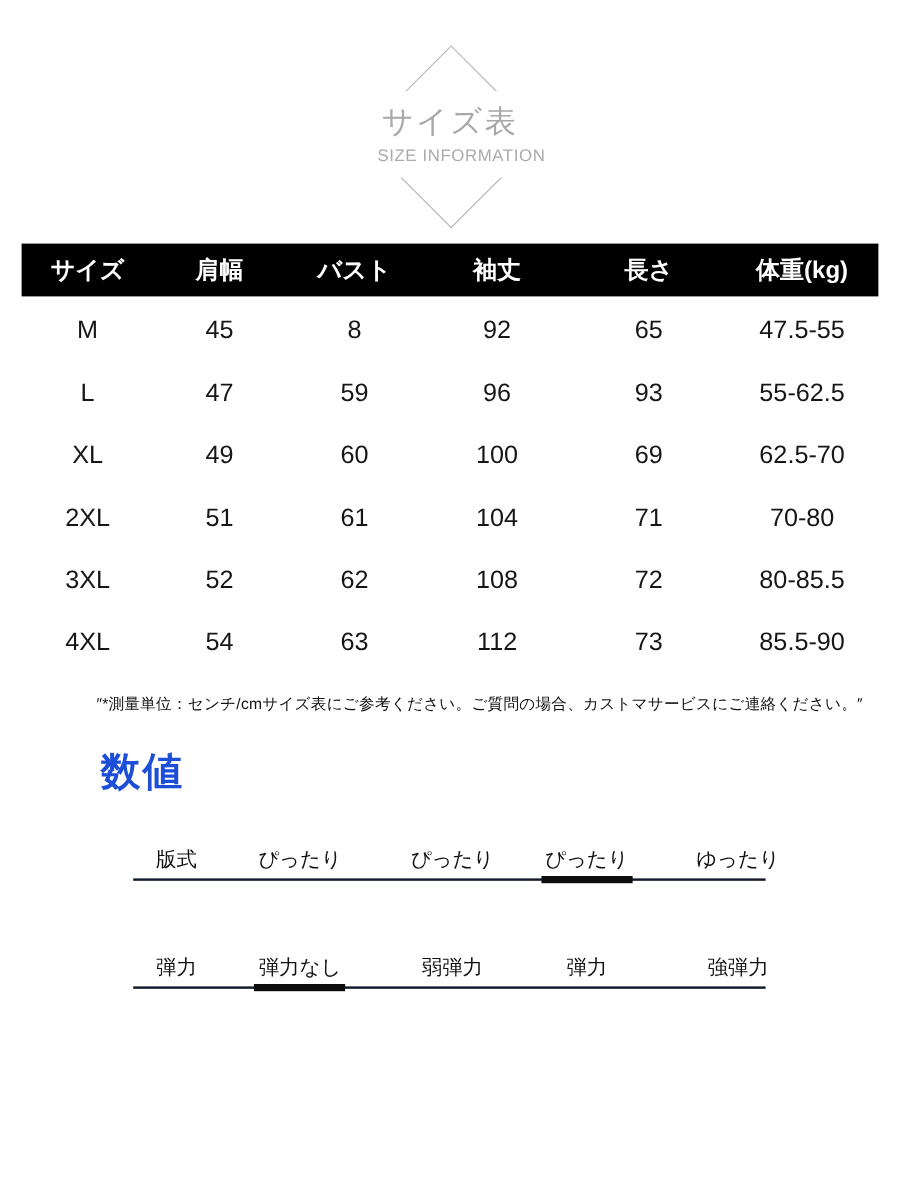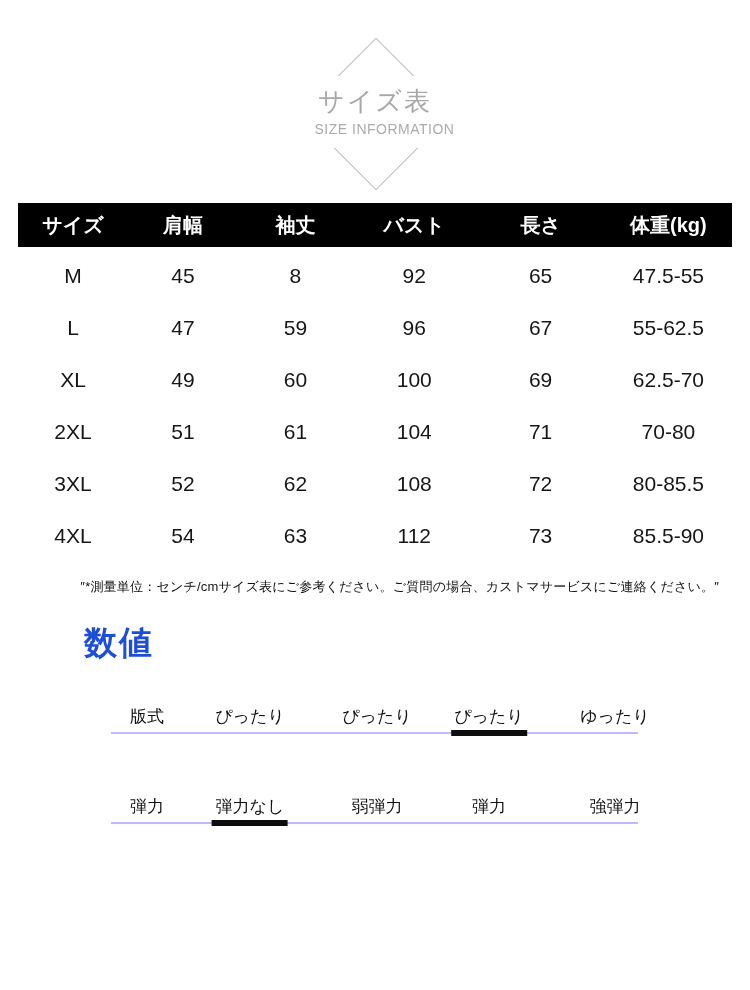--- a/index.html
+++ b/index.html
@@ -36,21 +36,21 @@
     position:absolute;left:0;top:578px;width:719px;text-align:right;
     font-size:13px;color:#111;letter-spacing:0.2px;
   }
   
   .metrics-heading{
     position:absolute;left:84px;top:626px;font-size:33px;font-weight:600;color:#1d4ed8;
     letter-spacing:2px;line-height:1;
   }
   .metric-row{
     position:absolute;left:111px;width:527px;height:30px;
-    border-bottom:2px solid #c4b5fd;
+    border-bottom:2px solid #0f172a;
   }
   .metric-row.r0{top:702px;}
   .metric-row.r1{top:792px;}
   .metric-row.r2{top:892px;}
   .metric-cell{
     position:absolute;top:0;height:100%;line-height:30px;transform:translateX(-50%);
     font-size:17px;font-weight:500;color:#111;white-space:nowrap;text-align:center;
   }
   .p0{left:36px;}.p1{left:139px;}.p2{left:266px;}.p3{left:378px;}.p4{left:504px;}
   .metric-cell.selected::after{
@@ -66,40 +66,40 @@
   <div class="diamond"></div>
   <div class="hero-text">
     <div class="hero-title">サイズ表</div>
     <div class="hero-sub">SIZE INFORMATION</div>
   </div>
 
   <div class="size-table">
     <div class="thead">
       <div class="th">サイズ</div>
       <div class="th">肩幅</div>
+      <div class="th">バスト</div>
       <div class="th">袖丈</div>
-      <div class="th">バスト</div>
       <div class="th">長さ</div>
       <div class="th">体重(kg)</div>
     </div>
     <div class="tbody">
       <div class="tr">
         <div class="td">M</div>
         <div class="td">45</div>
         <div class="td">8</div>
         <div class="td">92</div>
         <div class="td">65</div>
         <div class="td">47.5-55</div>
       </div>
       <div class="tr">
         <div class="td">L</div>
         <div class="td">47</div>
         <div class="td">59</div>
         <div class="td">96</div>
-        <div class="td">67</div>
+        <div class="td">93</div>
         <div class="td">55-62.5</div>
       </div>
       <div class="tr">
         <div class="td">XL</div>
         <div class="td">49</div>
         <div class="td">60</div>
         <div class="td">100</div>
         <div class="td">69</div>
         <div class="td">62.5-70</div>
       </div>

